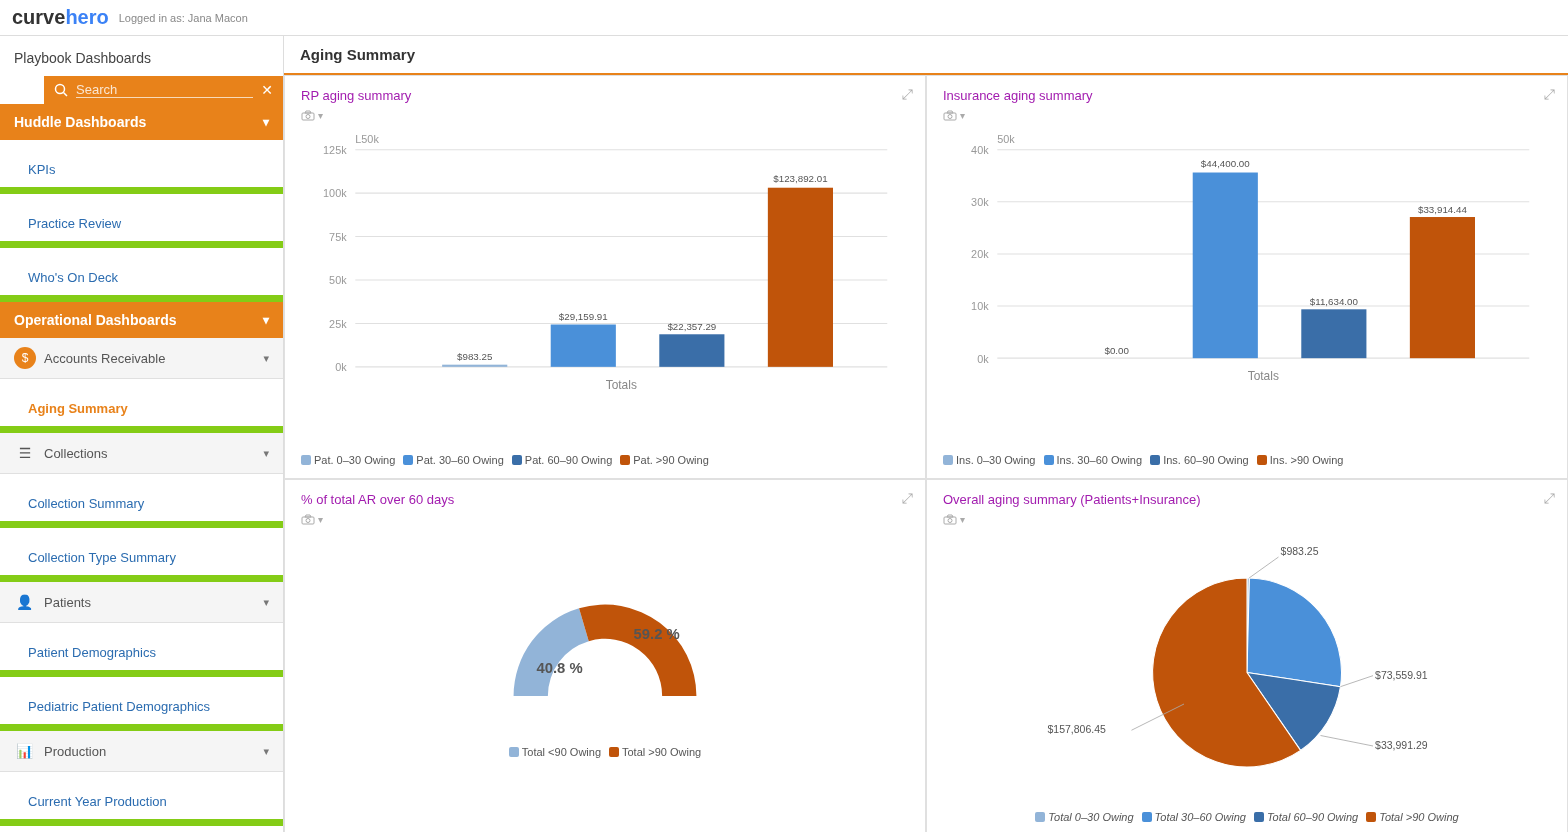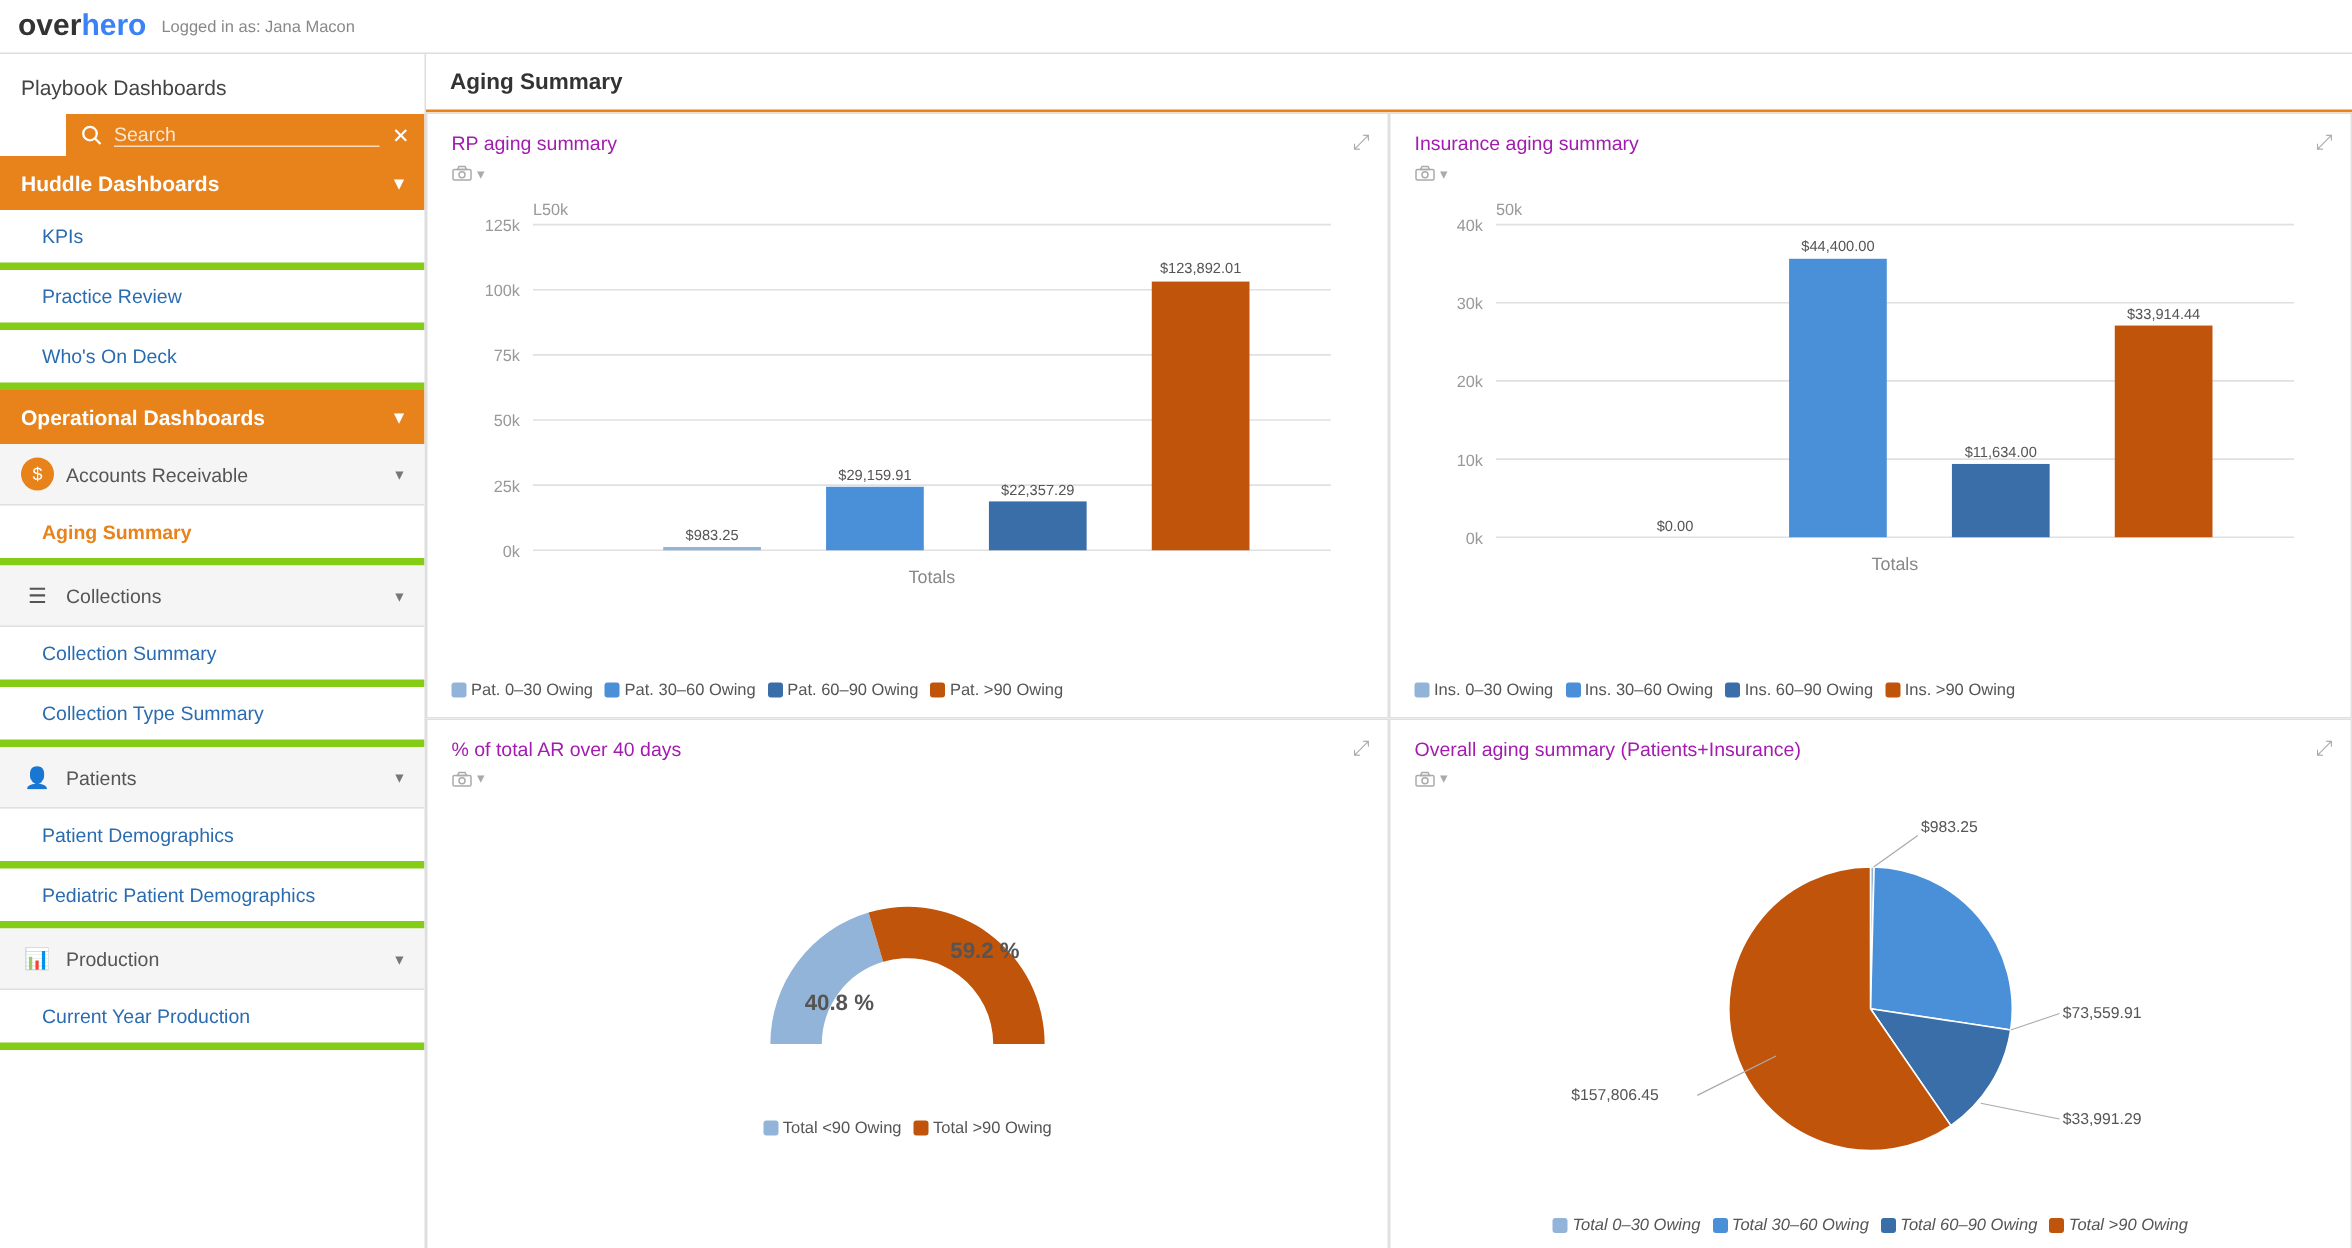--- a/index.html
+++ b/index.html
@@ -69,21 +69,22 @@
       align-items: center;
       justify-content: space-between;
       cursor: pointer;
     }
     .sidebar-section-header .chevron { font-size: 12px; }
     .sidebar-item {
       padding: 10px 14px 10px 28px;
       color: #2b6cb0;
       cursor: pointer;
       font-size: 13px;
-      border-bottom: 5px solid #84cc16;
+      border-bottom: 7px solid #84cc16;
+      margin-top: 12px;
     }
     .sidebar-item.active { font-weight: bold; color: #e8821a; }
     .sidebar-subsection-header {
       background: #f5f5f5;
       padding: 9px 14px 9px 14px;
       font-size: 13px;
       color: #555;
       display: flex;
       align-items: center;
       gap: 8px;
@@ -166,21 +167,21 @@
     .legend-item { display: flex; align-items: center; gap: 3px; }
     .legend-dot { width: 10px; height: 10px; border-radius: 2px; flex-shrink: 0; }
 
     
     .pie-container { display: flex; justify-content: center; align-items: center; margin-top: 8px; }
   </style>
 </head>
 <body>
 
 <div id="topbar">
-  <span id="logo-curve">over</span>
+  <span id="logo-curve">curve</span>
     <span id="logo-hero">hero</span>
   <span id="logged-in">Logged in as: Jana Macon</span>
 </div>
 
 <div id="main-layout">
 
   <div id="sidebar">
     <div id="sidebar-title">Playbook Dashboards</div>
 
     <div id="search-bar">
@@ -356,21 +357,21 @@
               <span>Ins. 60–90 Owing</span>
             </div>
           <div class="legend-item">
               <div class="legend-dot" style="background:#c0540a;"></div>
               <span>Ins. &gt;90 Owing</span>
             </div>
         </div>
       </div>
 
       <div class="chart-panel">
-        <div class="chart-title">% of total AR over 40 days</div>
+        <div class="chart-title">% of total AR over 60 days</div>
         <span class="expand-icon">⤢</span>
         <div class="camera-icon">
           <svg width="14" height="11" viewBox="0 0 14 11">
               <rect x="1" y="3" width="12" height="7" rx="1" fill="none" stroke="#aaa" stroke-width="1"></rect>
               <circle cx="7" cy="6.5" r="2" fill="none" stroke="#aaa" stroke-width="1"></circle>
               <polygon points="4,3 5,1 9,1 10,3" fill="none" stroke="#aaa" stroke-width="1"></polygon>
             </svg>
           <span style="font-size:10px; color:#aaa;">▾</span>
         </div>
         <div class="pie-container">

